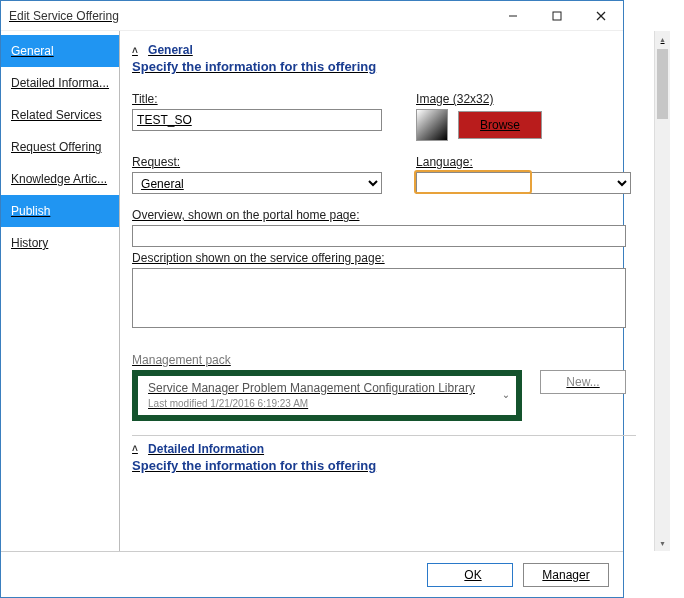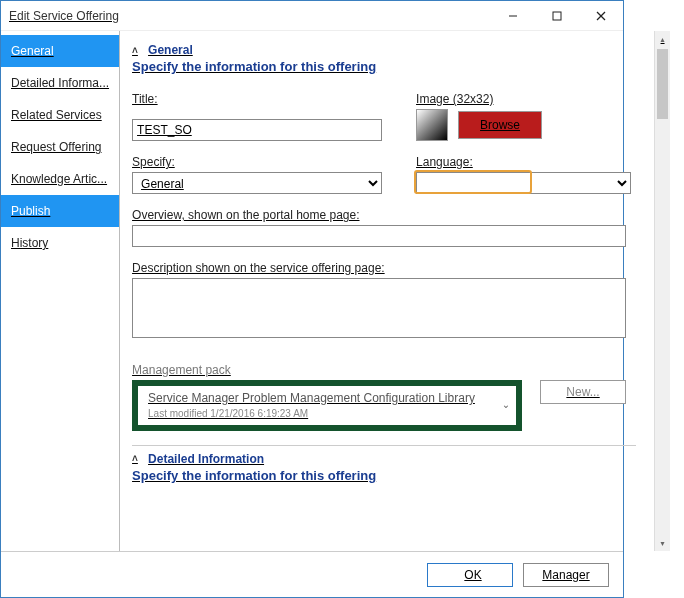--- a/index.html
+++ b/index.html
@@ -82,21 +82,21 @@
   .col.left { flex: 1; }
   .col.right { width: 220px; }
   label.fld { color: #222; margin-bottom: 3px; display: block; }
   input[type=text], select, textarea {
     border: 1px solid #888; background: #fff; padding: 3px 4px;
     font-family: inherit;
   }
   input[type=text] { height: 22px; }
   select { height: 22px; background: #fff; }
   textarea { resize: none; }
-  .title-input { width: 250px; margin-top: 10px; }
+  .title-input { width: 250px; }
   .category-select { width: 250px; }
   .lang-wrap { position: relative; }
   .lang-select {
     width: 215px; height: 22px;
     border: 1px solid #888;
   }
   .lang-highlight {
     position: absolute; left: -2px; top: -2px;
     width: 118px; height: 24px;
     border: 2px solid #e8a23a;
@@ -200,37 +200,37 @@
             <label class="fld">Image (32x32)</label>
             <div class="image-row">
               <div class="thumb32"></div>
               <button class="browse-btn">Browse</button>
             </div>
           </div>
         </div>
 
         <div class="row">
           <div class="col left">
-            <label class="fld">Specify:</label>
+            <label class="fld">Request:</label>
             <select class="category-select">
               <option>General</option>
             </select>
           </div>
           <div class="col right">
             <label class="fld">Language:</label>
             <div class="lang-wrap">
               <select class="lang-select">
                 <option></option>
               </select>
               <div class="lang-highlight"></div>
             </div>
           </div>
         </div>
 
-        <div style="margin-bottom:14px;">
+        <div style="margin-bottom:4px;">
           <label class="fld">Overview, shown on the portal home page:</label>
           <input type="text" class="full-input" value="" style="">
         </div>
 
         <div style="margin-bottom:22px;">
           <label class="fld">Description shown on the service offering page:</label>
           <textarea class="desc-area" style=""></textarea>
         </div>
 
         <div>

